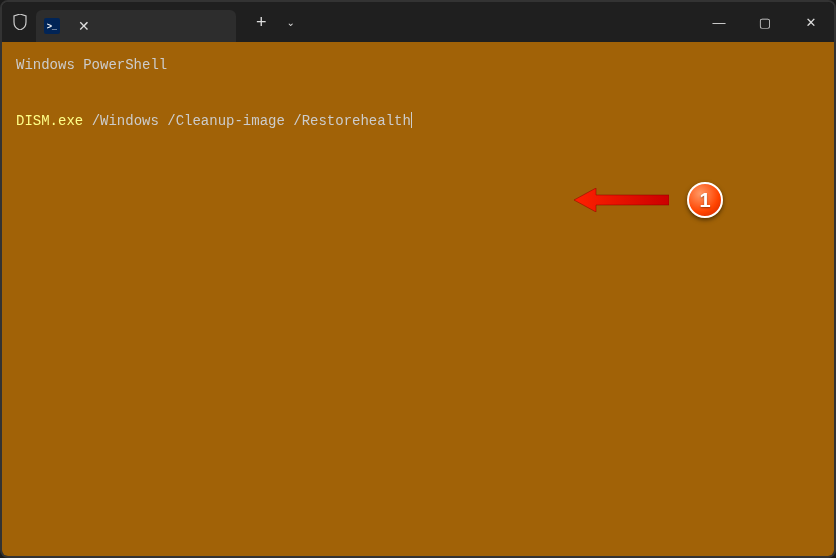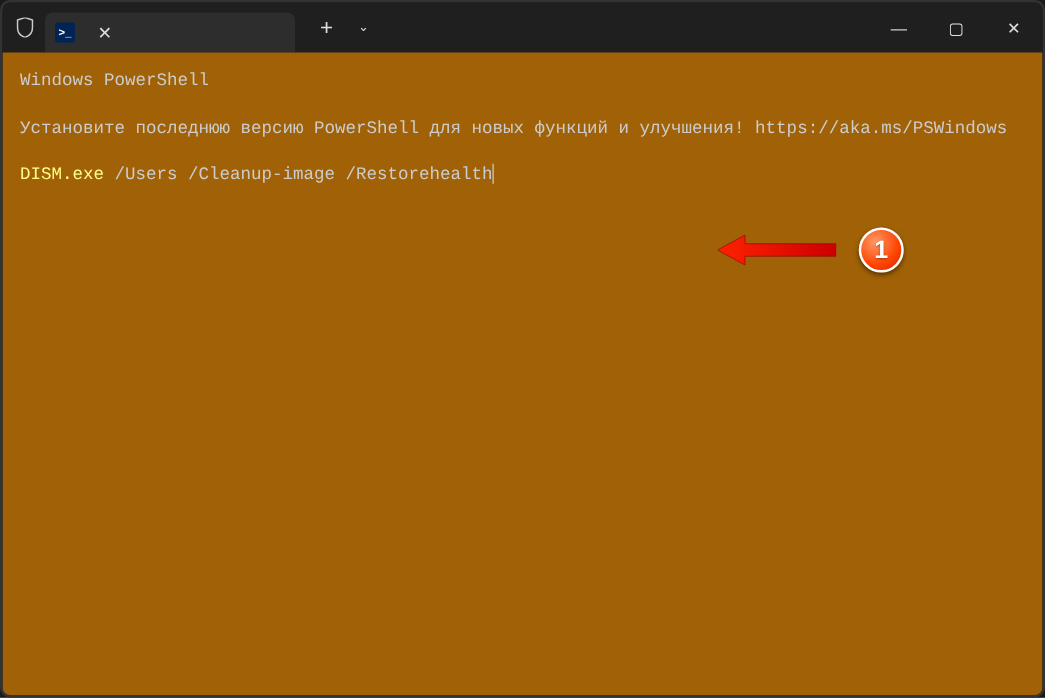--- a/index.html
+++ b/index.html
@@ -188,24 +188,23 @@
   <div class="window-controls">
     <div class="window-control">—</div>
     <div class="window-control">▢</div>
     <div class="window-control">✕</div>
   </div>
 </div>
 
 <div class="terminal">
   <div class="term-line">Windows PowerShell</div>
   <div class="term-blank"></div>
-  <div class="term-line">Установите последнюю версию PowerShell для новых функций и улучшения! https://aka.ms/PSWindows</div>
   <div class="term-blank"></div>
   <div class="term-line prompt-line">
-    <span class="command-yellow">DISM.exe</span><span> /Users /Cleanup-image /Restorehealth</span><span class="cursor"></span>
+    <span class="command-yellow">DISM.exe</span><span> /Windows /Cleanup-image /Restorehealth</span><span class="cursor"></span>
   </div>
 
   <div class="arrow-annotation">
     <svg class="arrow" viewBox="0 0 95 24">
       <defs>
         <linearGradient id="ag" x1="0" y1="0" x2="1" y2="0">
           <stop offset="0%" stop-color="#ff2200"></stop>
           <stop offset="100%" stop-color="#cc0000"></stop>
         </linearGradient>
       </defs>

